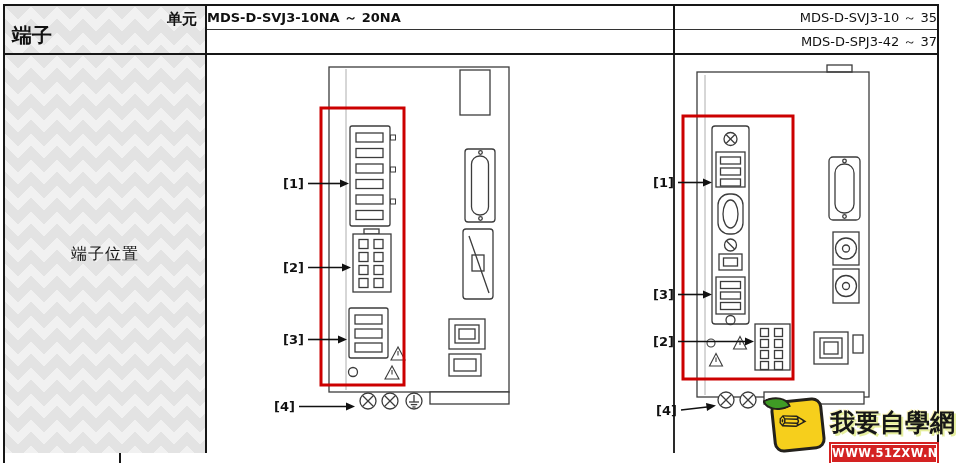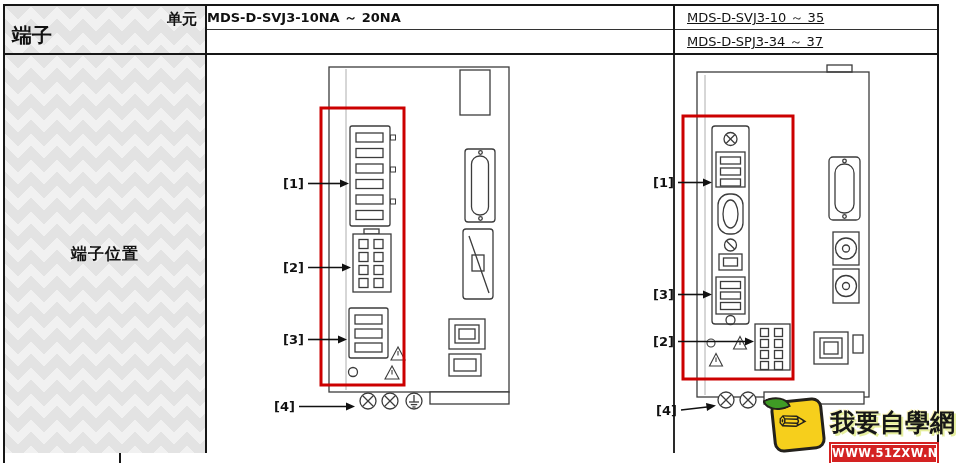--- a/index.html
+++ b/index.html
@@ -18,34 +18,34 @@
     position:relative; width:202px; border-right:2px solid #161616; box-sizing:border-box;
   }
   .corner-unit{position:absolute; top:4px; right:8px; font-size:15px; font-weight:bold;}
   .corner-terminal{position:absolute; bottom:4px; left:7px; font-size:20px; font-weight:bold;}
   .hcell{box-sizing:border-box; background:#fff;}
   .hcell-left{width:468px; border-right:2px solid #161616;}
   .hcell-right{flex:1;}
   .hline{height:23px; line-height:23px; font-size:13px; white-space:nowrap; overflow:hidden;}
   .hcell-left .hline{text-align:left; font-weight:bold;}
   .hcell-left .hline:first-child, .hcell-right .hline:first-child{border-bottom:1px solid #333;}
-  .hcell-right .hline{text-align:left; padding-left:12px;text-decoration:underline;}
+  .hcell-right .hline{text-align:right; padding-left:12px;}
   .body-row{display:flex; height:398px;}
   .pattern{
     background:
       linear-gradient(135deg,#e3e3e3 25%,transparent 25%) -13px 0/26px 26px repeat,
       linear-gradient(225deg,#e3e3e3 25%,transparent 25%) -13px 0/26px 26px repeat,
       linear-gradient(315deg,#e3e3e3 25%,transparent 25%) 0 0/26px 26px repeat,
       linear-gradient(45deg,#e3e3e3 25%,transparent 25%) 0 0/26px 26px repeat,
       #f1f1f1;
   }
   .label-cell{
     width:202px; border-right:2px solid #161616; box-sizing:border-box;
     display:flex; align-items:center; justify-content:center;
-    font-size:16px; font-weight:bold; letter-spacing:1px;
+    font-size:16px; font-weight:normal; letter-spacing:1px;
   }
   .diagram-area{position:relative; flex:1; background:#fff;}
   .col-divider{position:absolute; left:466px; top:0; width:2px; height:398px; background:#2a2a2a;}
   .diagram-svg{position:absolute; left:0; top:0; z-index:2;}
   
   .bottom-strip{
     position:absolute; left:3px; top:453px; width:936px; height:10px;
     border-left:2px solid #161616; border-right:2px solid #161616; box-sizing:border-box;
     background:#fff;
   }
@@ -91,21 +91,21 @@
     <div class="header-row">
       <div class="corner-cell pattern">
         <span class="corner-unit">单元</span>
         <span class="corner-terminal">端子</span>
       </div>
       <div class="hcell hcell-left">
         <div class="hline">MDS-D-SVJ3-10NA ～ 20NA</div>
       </div>
       <div class="hcell hcell-right">
         <div class="hline">MDS-D-SVJ3-10 ～ 35</div>
-        <div class="hline">MDS-D-SPJ3-34 ～ 37</div>
+        <div class="hline">MDS-D-SPJ3-42 ～ 37</div>
       </div>
     </div>
 
     <div class="body-row">
       <div class="label-cell pattern">
         <span>端子位置</span>
       </div>
 
       <div class="diagram-area">
         <div class="col-divider"></div>

